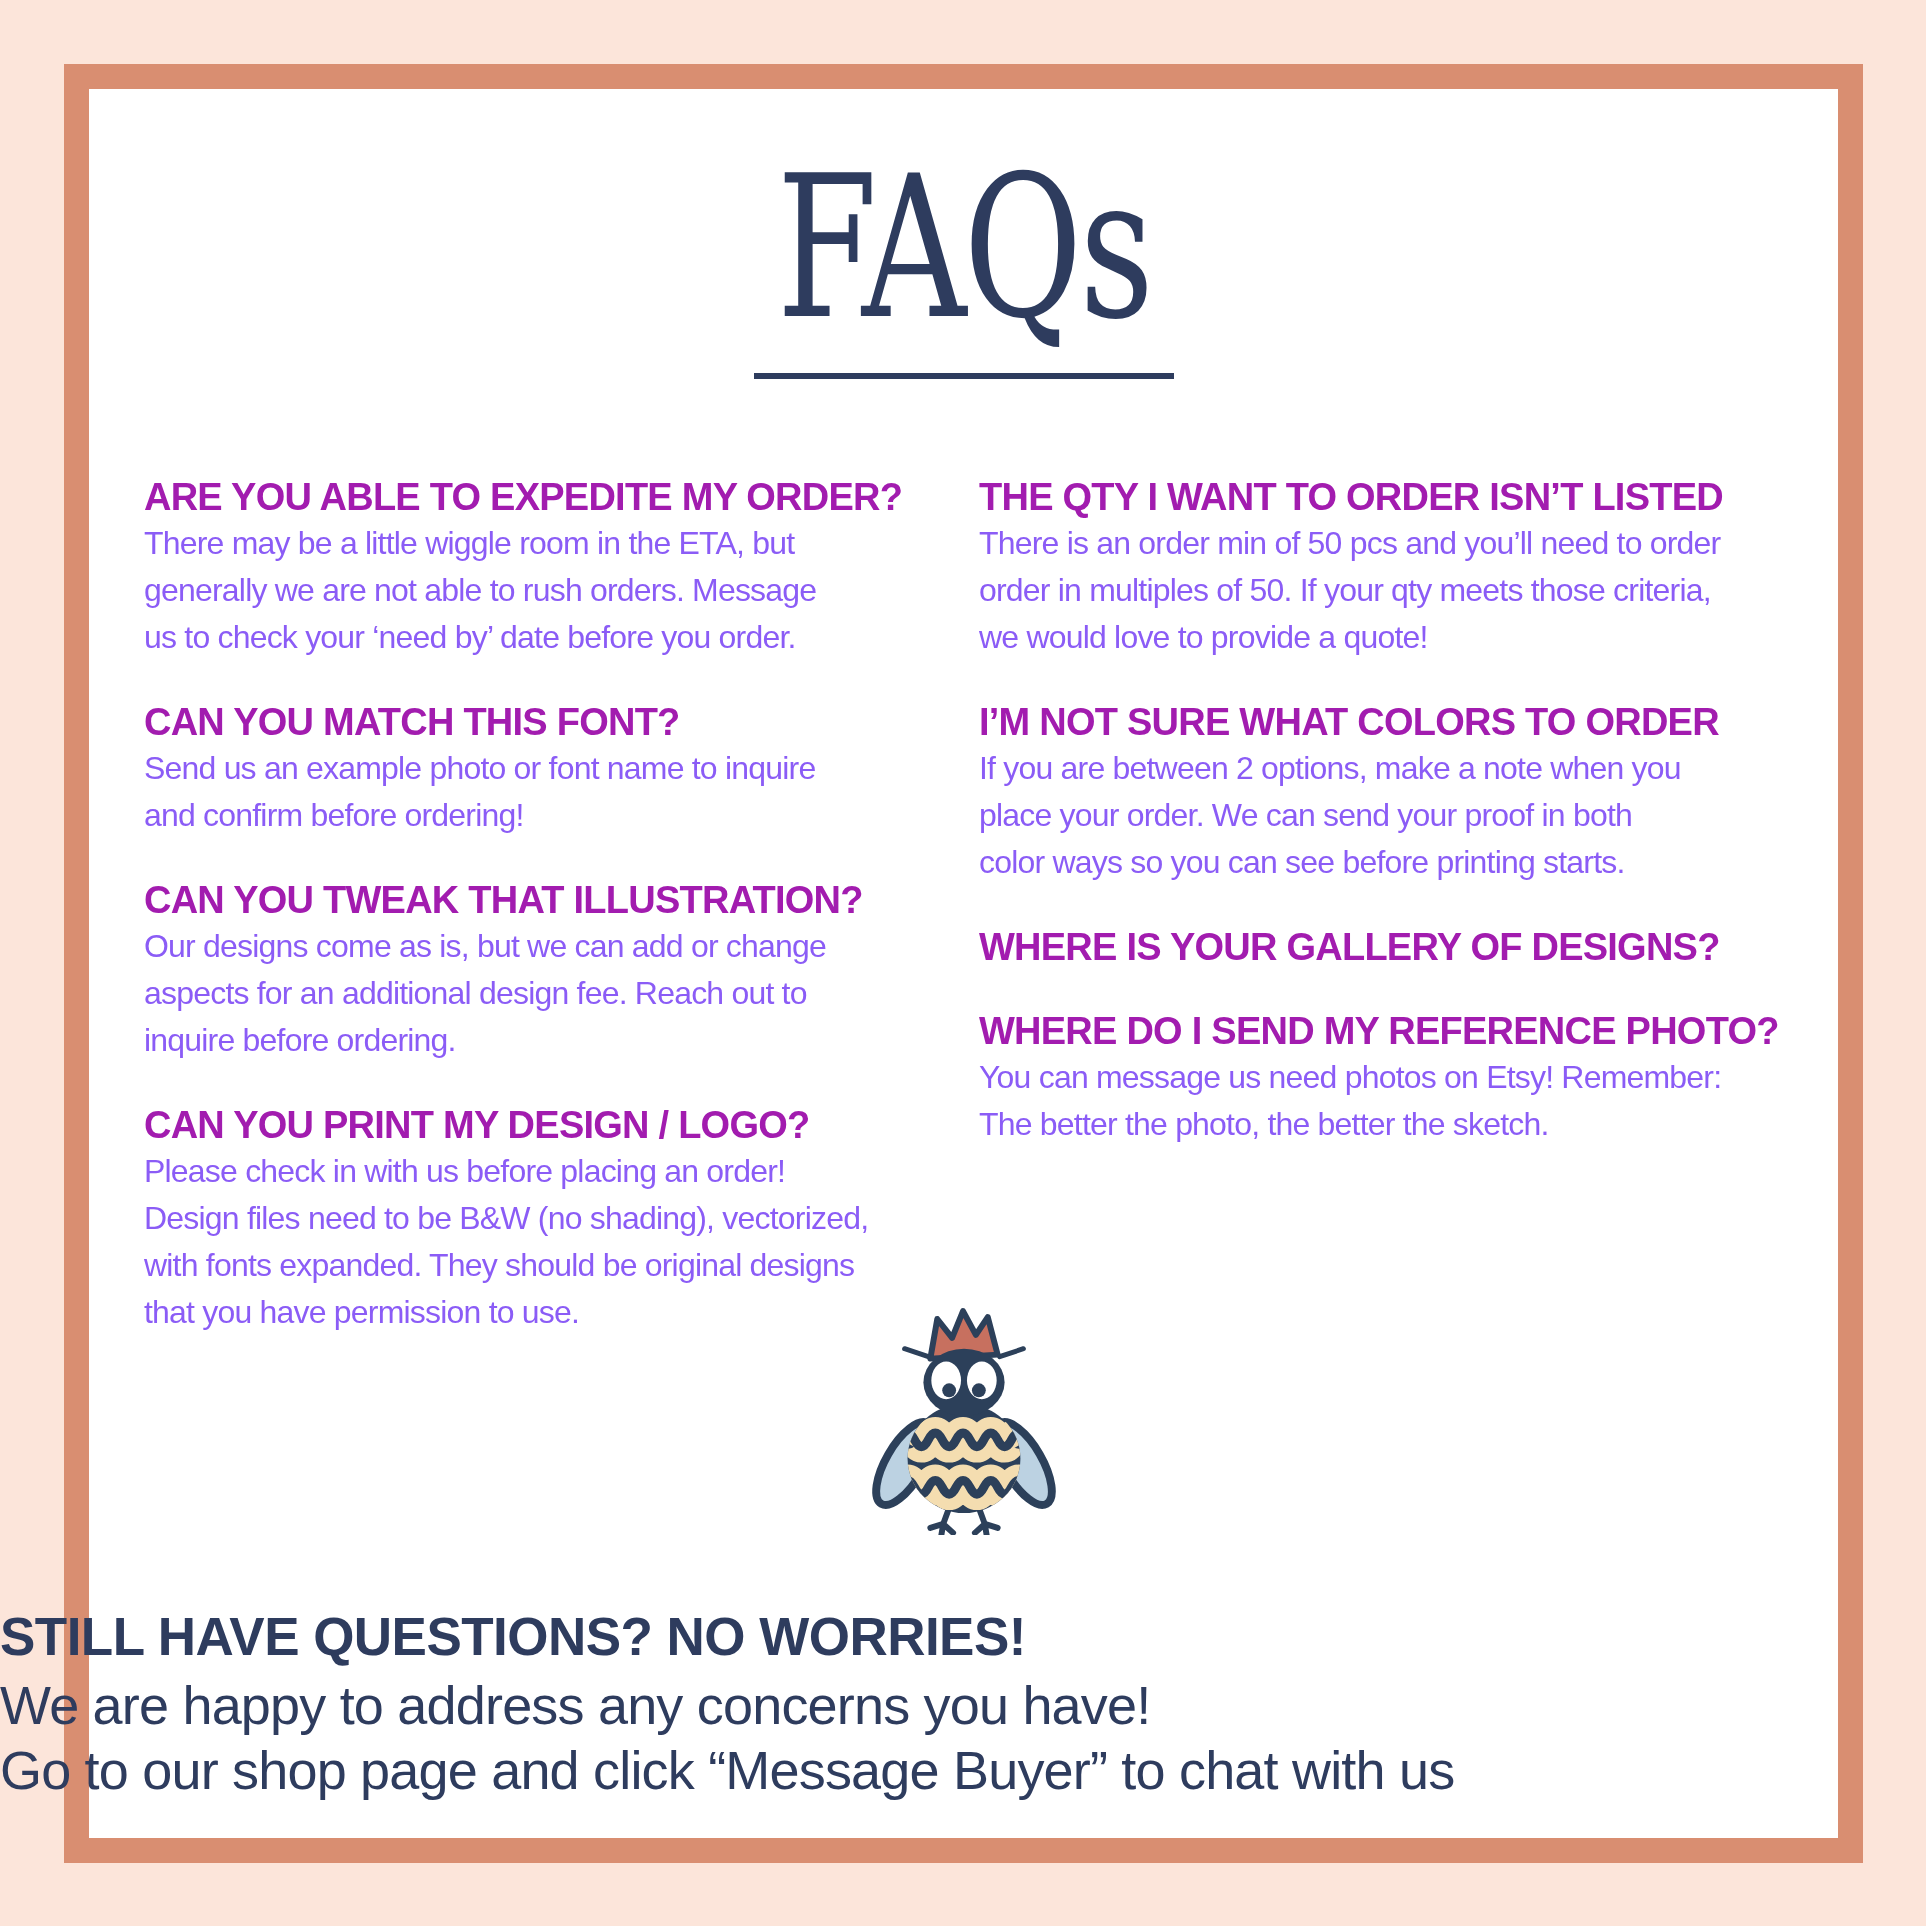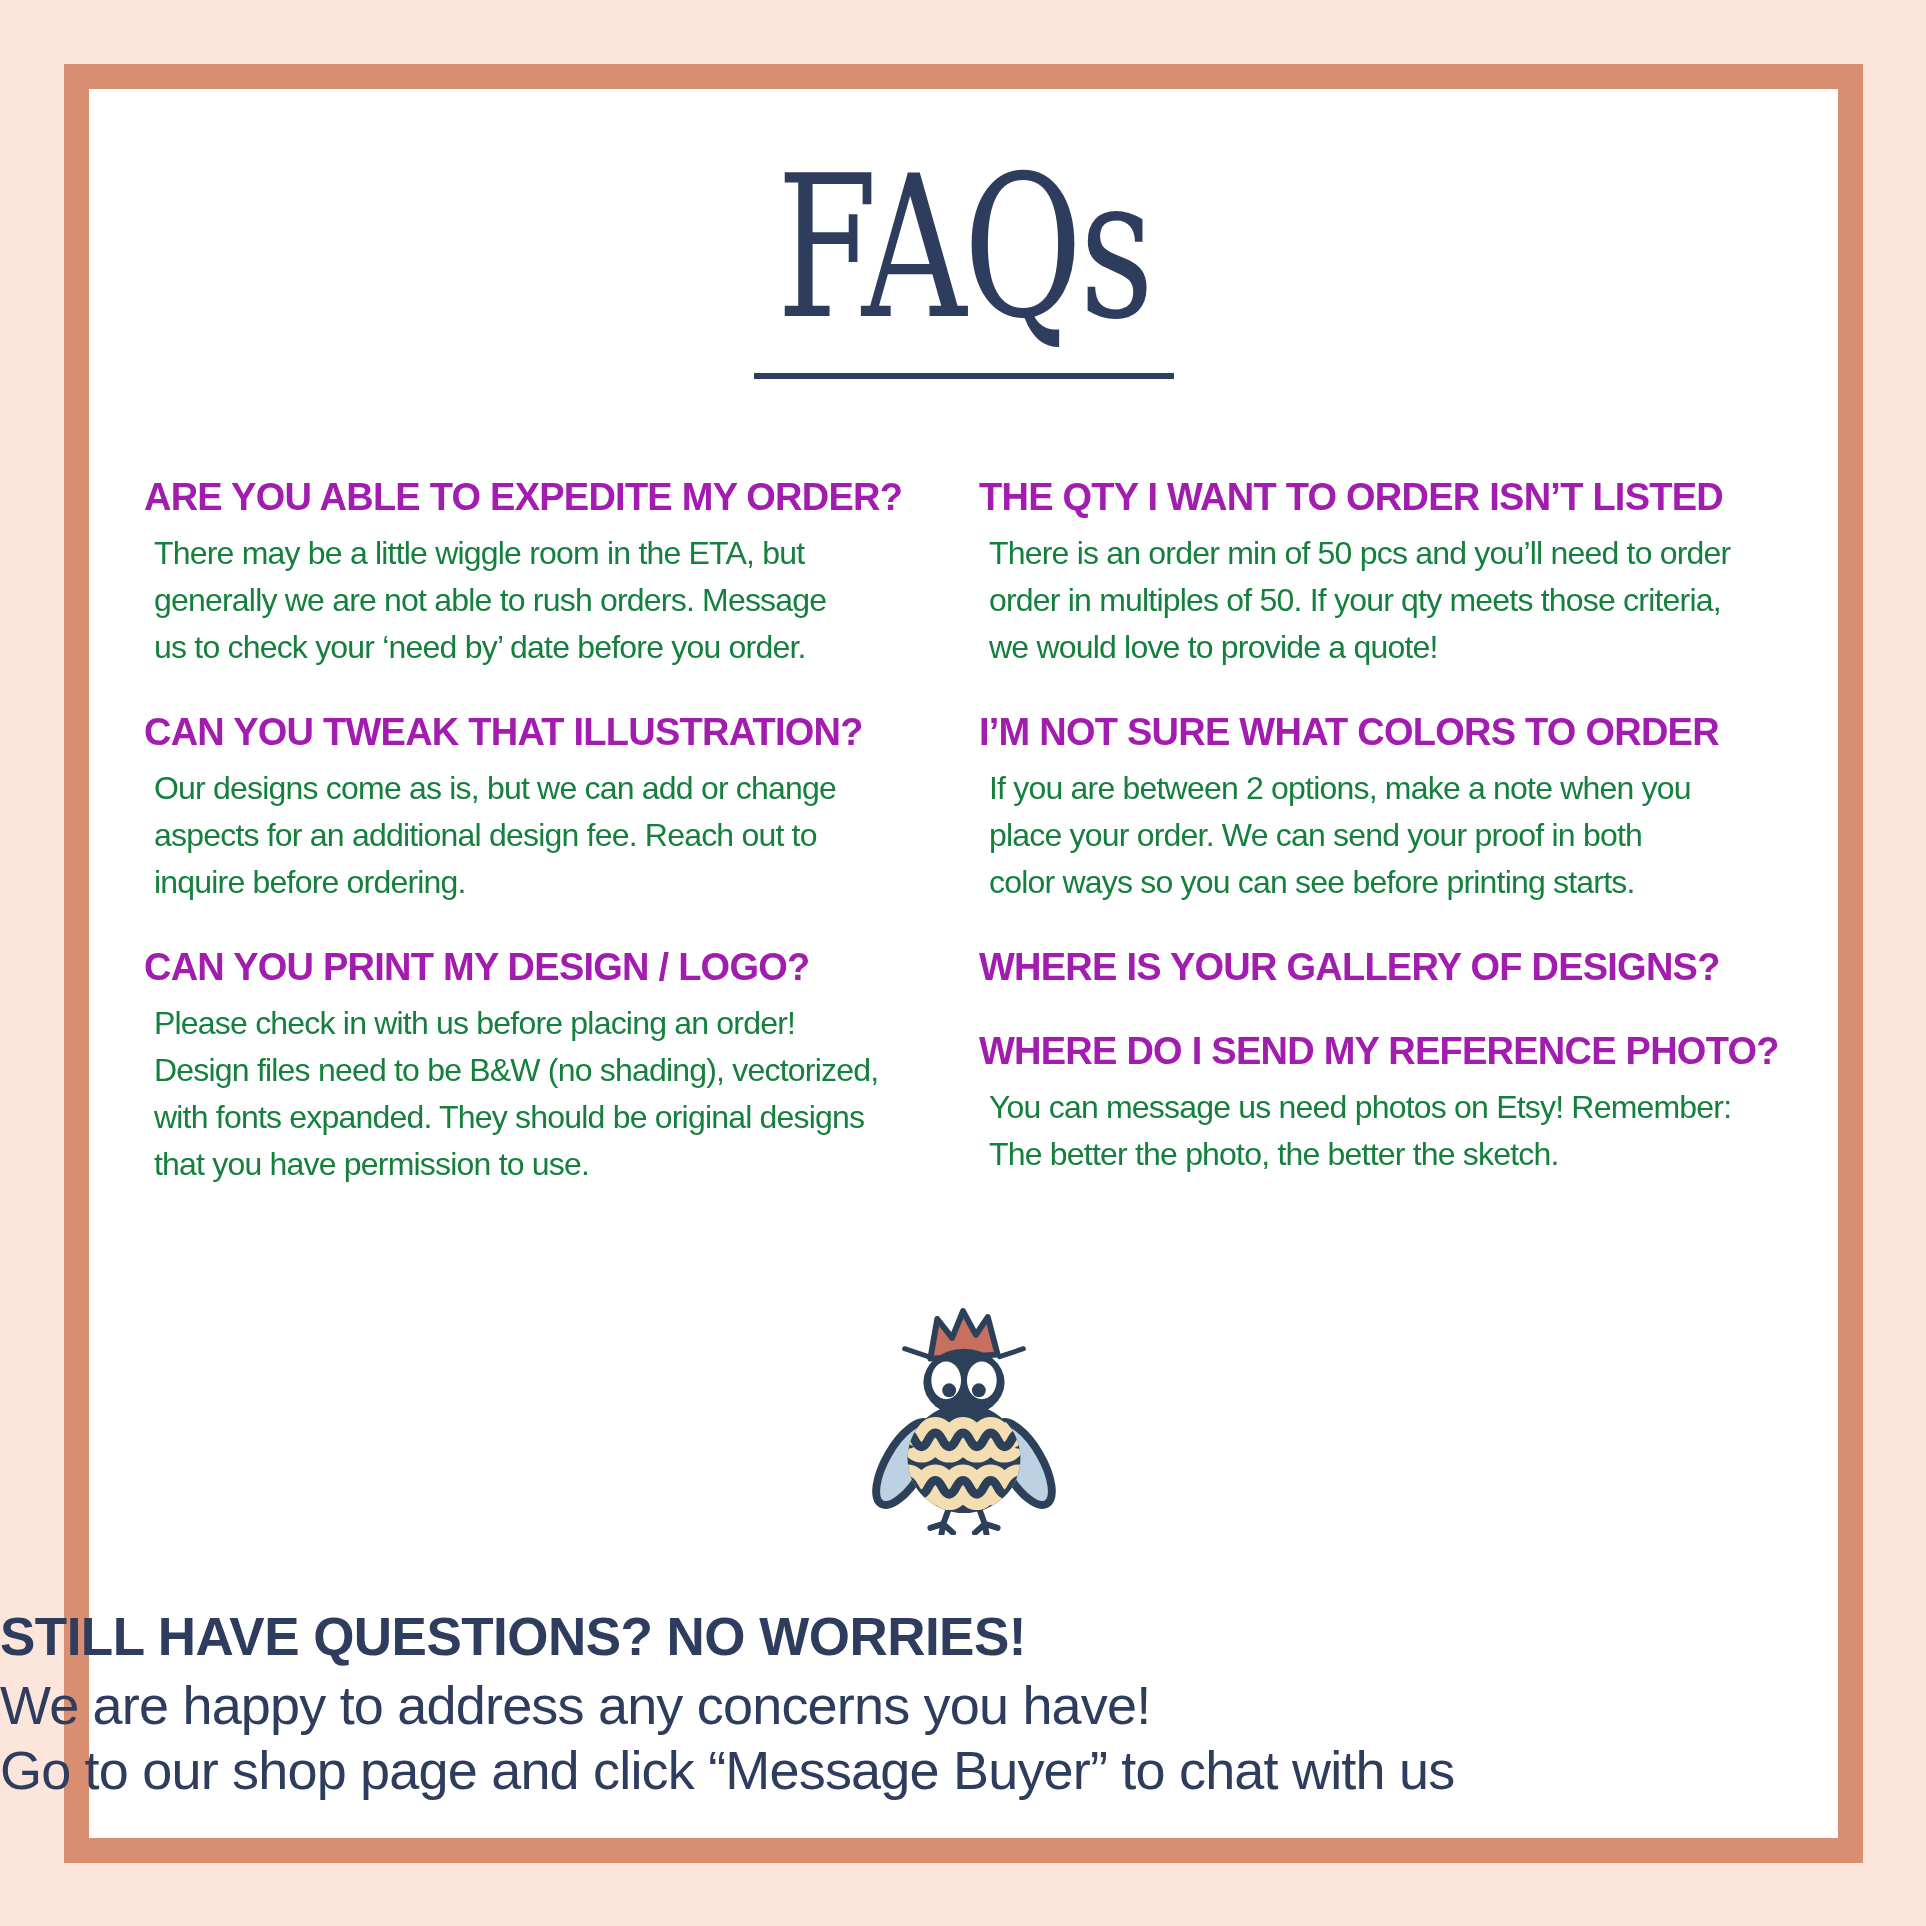--- a/index.html
+++ b/index.html
@@ -53,26 +53,26 @@
   .faq h3 {
     margin: 0;
     font-size: 38px;
     line-height: 46px;
     font-weight: 700;
     letter-spacing: -0.02em;
     color: #a21caf;
     white-space: pre;
   }
   .faq p {
-    margin: 10px;
+    margin: 0;
     font-size: 32px;
     line-height: 47px;
     font-weight: 400;
     letter-spacing: -0.025em;
-    color: #15803d;
+    color: #8b5cf6;
     white-space: pre;
   }
   .bee {
     position: absolute;
     top: 1305px; left: 50%;
     transform: translateX(-50%);
     width: 198px; height: 230px;
   }
   .footer {
     position: absolute;
@@ -103,20 +103,25 @@
 </div>
 <div class="title-rule"></div>
 
 <div class="cols">
   <div class="col-left">
     <div class="faq">
       <h3>ARE YOU ABLE TO EXPEDITE MY ORDER?</h3>
       <p>There may be a little wiggle room in the ETA, but
 generally we are not able to rush orders. Message
 us to check your ‘need by’ date before you order.</p>
+    </div>
+    <div class="faq">
+      <h3>CAN YOU MATCH THIS FONT?</h3>
+      <p>Send us an example photo or font name to inquire
+and confirm before ordering!</p>
     </div>
     <div class="faq">
       <h3>CAN YOU TWEAK THAT ILLUSTRATION?</h3>
       <p>Our designs come as is, but we can add or change
 aspects for an additional design fee. Reach out to
 inquire before ordering.</p>
     </div>
     <div class="faq">
       <h3>CAN YOU PRINT MY DESIGN / LOGO?</h3>
       <p>Please check in with us before placing an order!

